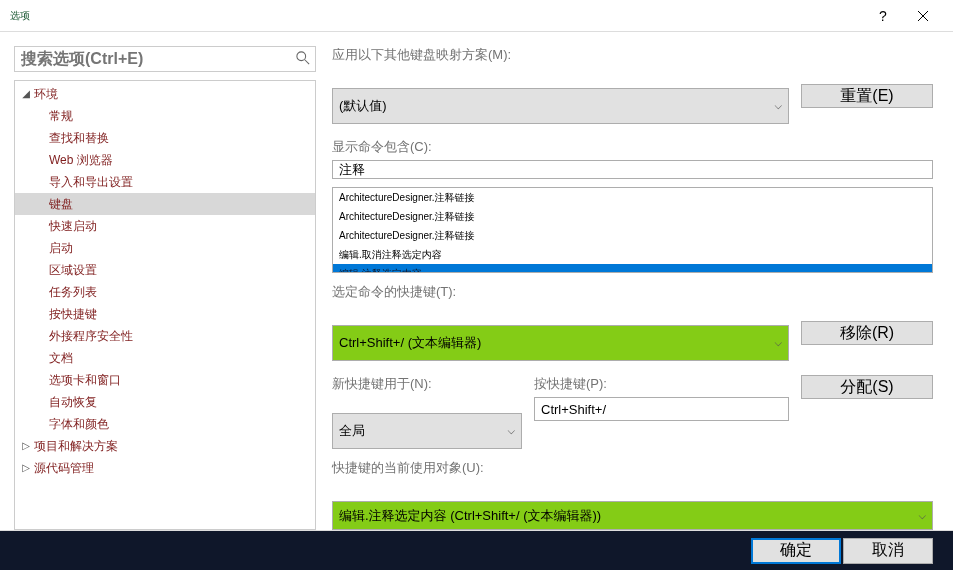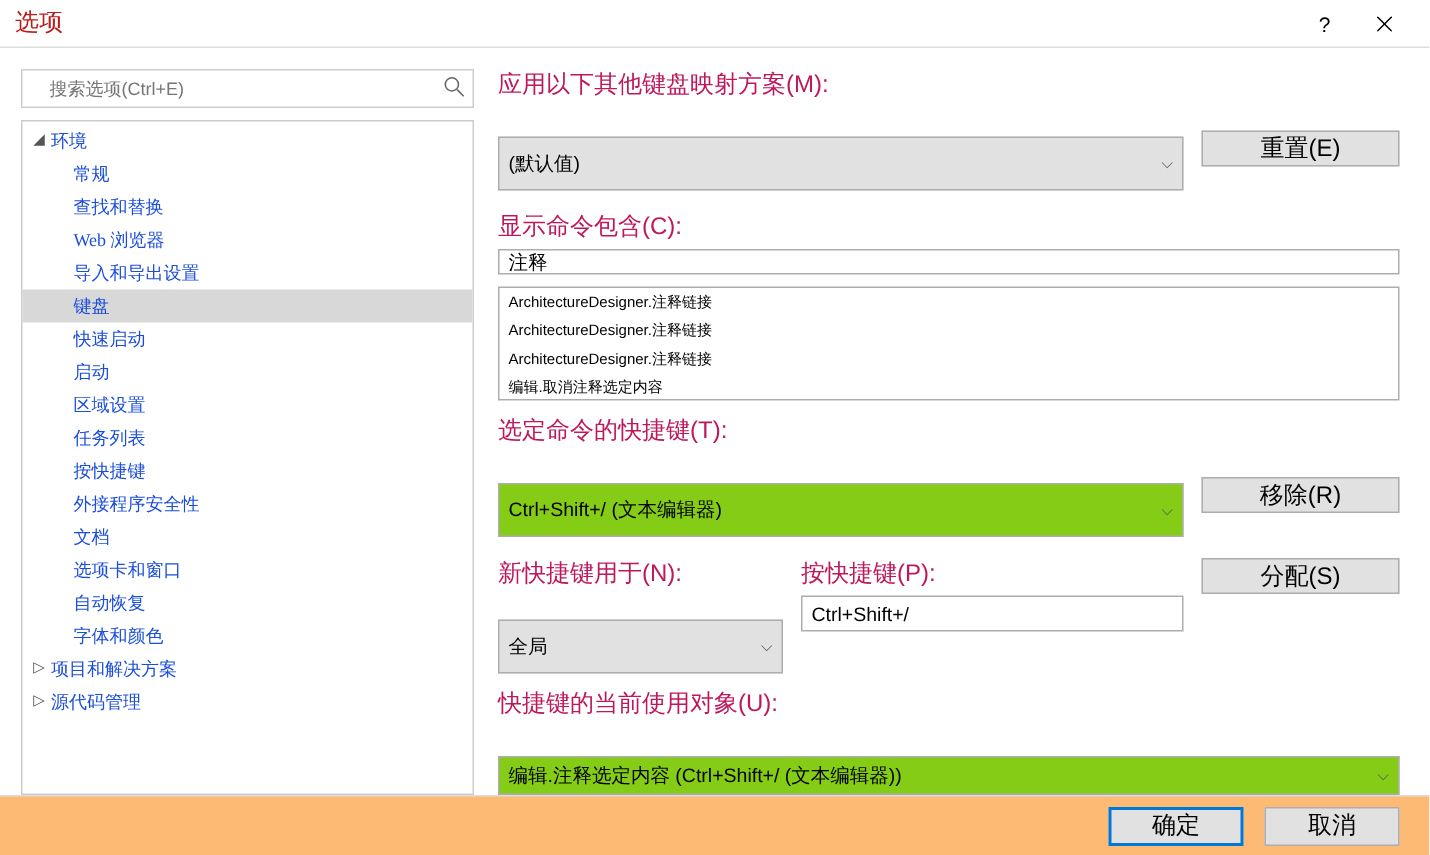--- a/index.html
+++ b/index.html
@@ -1,44 +1,44 @@
 <!DOCTYPE html>
 <html><head>
   <meta charset="utf-8">
   <style>
     * { box-sizing: border-box; margin: 0; padding: 0; font-family: "Microsoft YaHei", "SimSun", Tahoma, sans-serif; font-size: 12px; }
     body { background: #fff; width: 953px; height: 570px; overflow: hidden; position: relative; }
     
     .titlebar { height: 32px; background: #fff; border-bottom: 1px solid #ddd; display: flex; align-items: center; padding: 0 10px; }
-    .titlebar .title { flex: 1; font-size: 16px; color: #b91c1c; font-family: Liberation Mono, monospace; }
+    .titlebar .title { flex: 1; font-size: 10px; color: #14532d; font-family: Liberation Mono, monospace; }
     .titlebar .help, .titlebar .close { width: 40px; height: 32px; display: flex; align-items: center; justify-content: center; font-size: 14px; cursor: default; }
     .titlebar .close svg { width: 10px; height: 10px; }
     
     .body { display: flex; height: 498px; }
     
     .left { width: 318px; padding: 14px 0 0 14px; display: flex; flex-direction: column; }
     .search-wrap { position: relative; width: 302px; }
-    .search { width: 100%; height: 26px; border: 1px solid #ccc; padding: 0 28px 0 18px; font-size: 12px; color: #666; outline: none; }
+    .search { width: 100%; height: 26px; border: 1px solid #ccc; padding: 0 28px 0 6px; font-size: 16px; color: #666; outline: none; font-weight: bold; }
     .search-icon { position: absolute; right: 6px; top: 5px; width: 14px; height: 14px; }
     
     .tree-wrap { margin-top: 8px; border: 1px solid #ccc; width: 302px; flex: 1; overflow: hidden; position: relative; }
     .tree { overflow-y: auto; height: 100%; padding: 2px 0; }
     .tree::-webkit-scrollbar { width: 17px; }
     .tree::-webkit-scrollbar-track { background: #f0f0f0; }
     .tree::-webkit-scrollbar-thumb { background: #c1c1c1; border: 1px solid #a0a0a0; }
     .tree-item { padding: 2px 0 2px 16px; cursor: default; display: flex; align-items: center; white-space: nowrap; font-size: 13px; line-height: 18px; }
     .tree-item.root { padding-left: 6px; }
     .tree-item.level1 { padding-left: 34px; }
     .tree-item.selected { background: #d8d8d8; }
     .toggle { width: 10px; height: 10px; margin-right: 3px; display: inline-flex; align-items: center; justify-content: center; font-size: 10px; color: #555; }
-    .tree .label { color: #1d4ed8; font-family: Liberation Serif, serif; }
+    .tree .label { color: #7f1d1d; }
     
     .right { flex: 1; padding: 14px 20px 0 14px; display: flex; flex-direction: column; }
     .row { display: flex; align-items: center; gap: 12px; margin-bottom: 6px; }
-    .rowlabel { font-size: 16px; color: #be185d; margin-bottom: 4px; display: block; }
+    .rowlabel { font-size: 13px; color: #737373; margin-bottom: 4px; display: block; }
     
     .combo { border: 1px solid #adadad; background: #e1e1e1; height: 36px; display: flex; align-items: center; padding: 0 6px; position: relative; cursor: default; margin-top: 20px; }
     .combo.light { background: #84cc16; }
     .combo .val { flex: 1; font-size: 13px; }
     .combo .arrow { font-size: 10px; color: #555; }
     
     .btn { border: 1px solid #adadad; background: #e1e1e1; height: 24px; width: 132px; display: flex; align-items: center; justify-content: center; font-size: 16px; cursor: default; }
     .btn.primary { border: 2px solid #0078d7; background: #e1e1e1; }
     
     .textinput { border: 1px solid #adadad; height: 24px; width: 100%; padding: 0 6px; font-size: 13px; outline: none; }
@@ -46,21 +46,21 @@
     .listbox { border: 1px solid #adadad; height: 108px; overflow-y: scroll; margin-bottom: 10px; }
     .listbox::-webkit-scrollbar { width: 17px; }
     .listbox::-webkit-scrollbar-track { background: #f0f0f0; }
     .listbox::-webkit-scrollbar-thumb { background: #c1c1c1; border: 1px solid #a0a0a0; }
     .list-item { padding: 1px 6px; font-size: 10px; cursor: default; line-height: 17px; }
     .list-item.selected { background: #0078d7; color: #0f172a; }
     
     .two-col { display: flex; gap: 12px; align-items: flex-start; margin-bottom: 10px; }
     .col { flex: 1; }
     
-    .footer { position: absolute; bottom: 0; left: 0; right: 0; height: 40px; border-top: 1px solid #ddd; display: flex; justify-content: flex-end; align-items: center; padding: 0 20px; gap: 14px; background: #fdba74; }
+    .footer { position: absolute; bottom: 0; left: 0; right: 0; height: 40px; border-top: 1px solid #ddd; display: flex; justify-content: flex-end; align-items: center; padding: 0 20px; gap: 2px; background: #0f172a; }
     .footer .btn { width: 90px; height: 26px; }
     
     .watermark { position: absolute; right: 20px; bottom: 6px; font-size: 12px; color: #ccc; z-index: -1; }
   </style>
 </head>
 <body>
 
 <div class="titlebar">
   <span class="title">选项</span>
   <span class="help">?</span>

